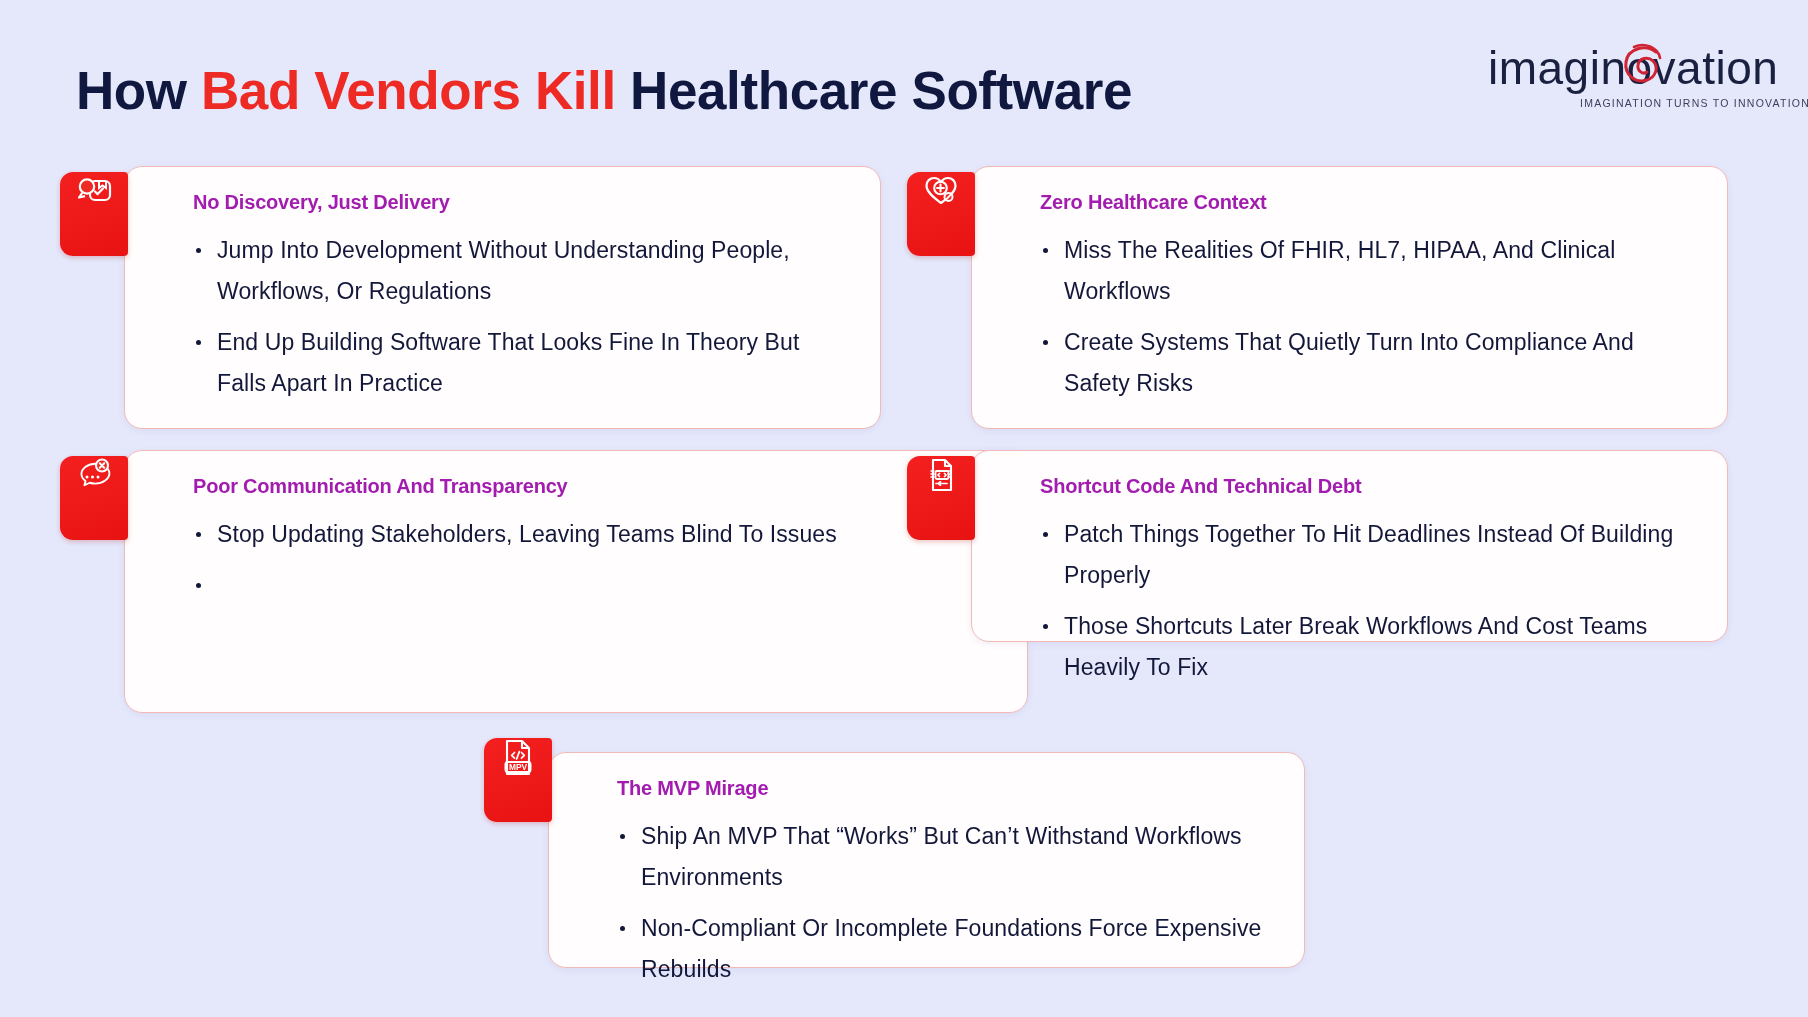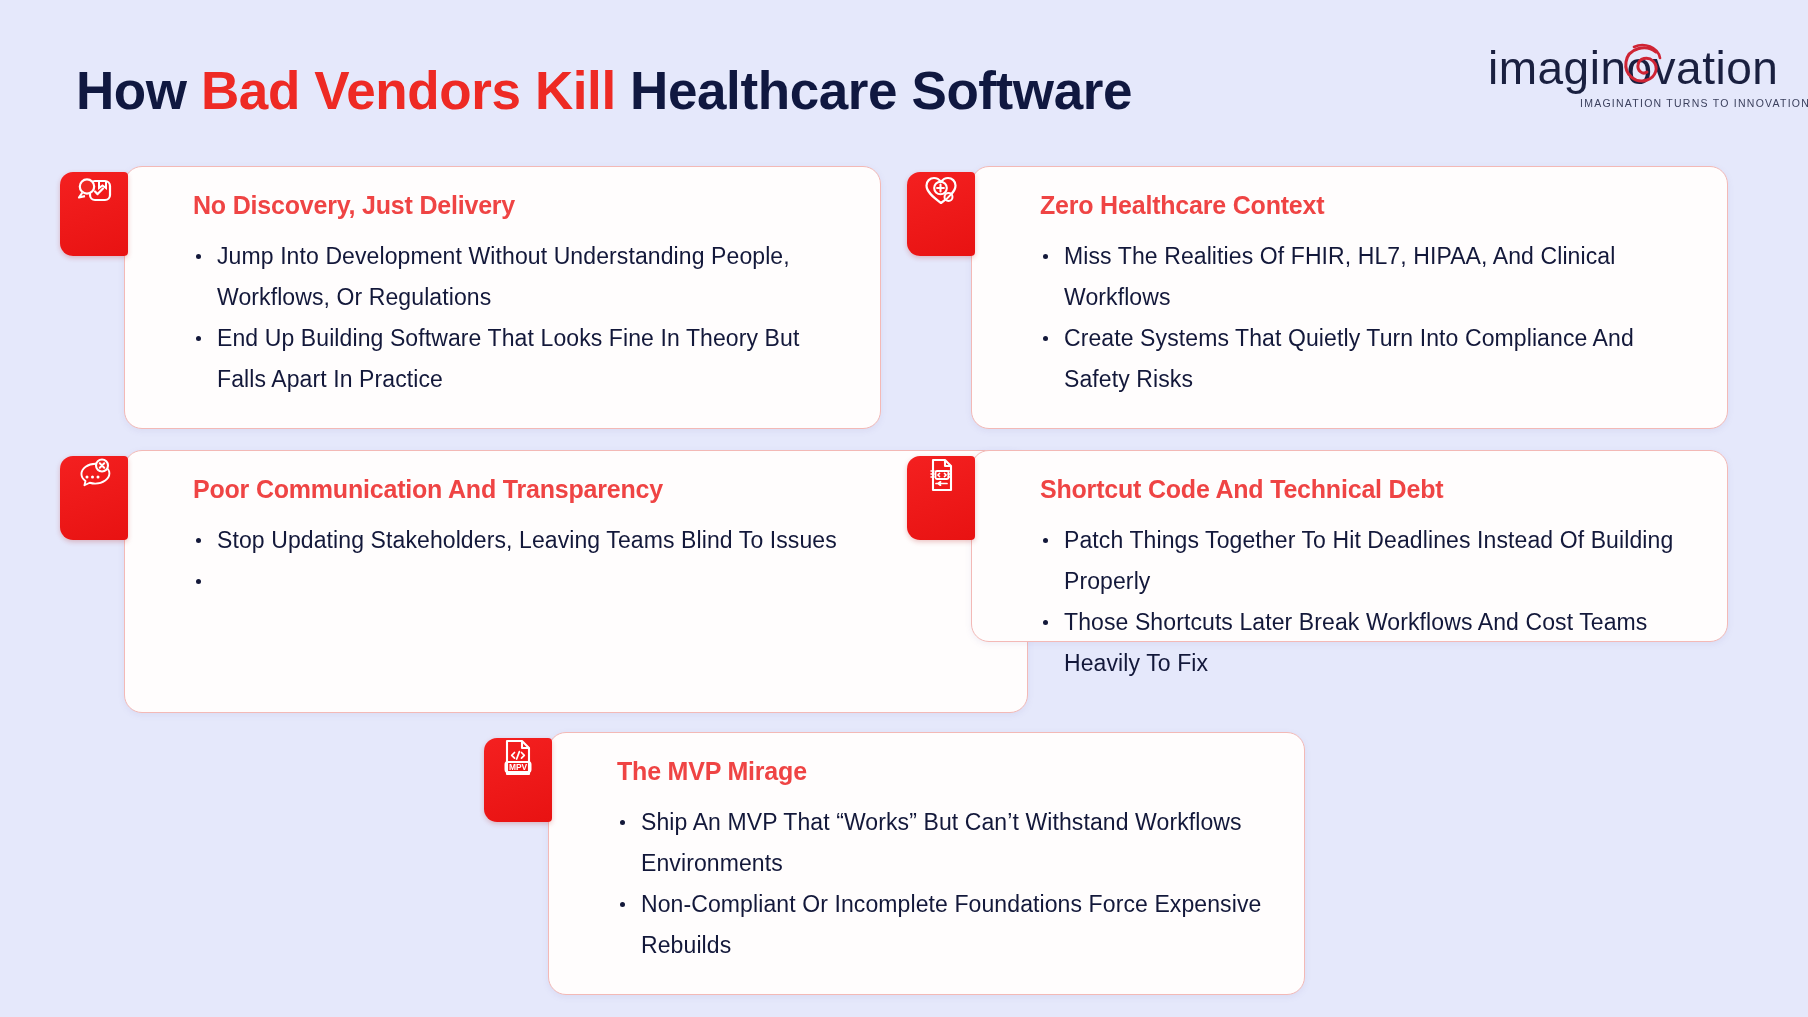--- a/index.html
+++ b/index.html
@@ -79,38 +79,38 @@
     position: absolute;
     background: #fffdfd;
     border: 1px solid #f3b9b6;
     border-radius: 18px;
     box-shadow: 0 2px 6px rgba(120,110,180,0.10);
   }
   .card-inner {
     padding: 24px 32px 26px 68px;
   }
   .card-title {
-    font-size: 25px;
+    font-size: 20px;
     font-weight: 700;
-    color: #ef4444;
+    color: #a21caf;
     letter-spacing: -0.2px;
     margin-bottom: 16px;
     white-space: nowrap;
   }
   .bullets { list-style: none; }
   .bullet {
     position: relative;
     padding-left: 24px;
     font-size: 23px;
     line-height: 41px;
     color: #13183a;
     font-weight: 400;
     letter-spacing: 0.1px;
   }
-  .bullet + .bullet { }
+  .bullet + .bullet { margin-top: 10px; }
   .bullet .dot {
     position: absolute;
     left: 3px;
     top: 18px;
     width: 5px;
     height: 5px;
     background: #13183a;
     border-radius: 50%;
   }
 
@@ -135,21 +135,21 @@
 
   #card-2 { left: 971px;  top: 166px; width: 757px; height: 263px; }
   #tile-2 { left: 907px;  top: 172px; }
 
   #card-3 { left: 124px;  top: 450px; width: 904px; height: 263px; }
   #tile-3 { left: 60px;   top: 456px; }
 
   #card-4 { left: 971px;  top: 450px; width: 757px; height: 192px; }
   #tile-4 { left: 907px;  top: 456px; }
 
-  #card-5 { left: 548px;  top: 732px; width: 757px; height: 263px; }
+  #card-5 { left: 548px;  top: 752px; width: 757px; height: 216px; }
   #tile-5 { left: 484px;  top: 738px; }
 </style>
 </head>
 <body>
 
 <div class="header">
 
   <h1 class="page-title"><span>How </span><span class="accent">Bad Vendors Kill</span><span> Healthcare Software</span></h1>
 
   <div class="logo">

